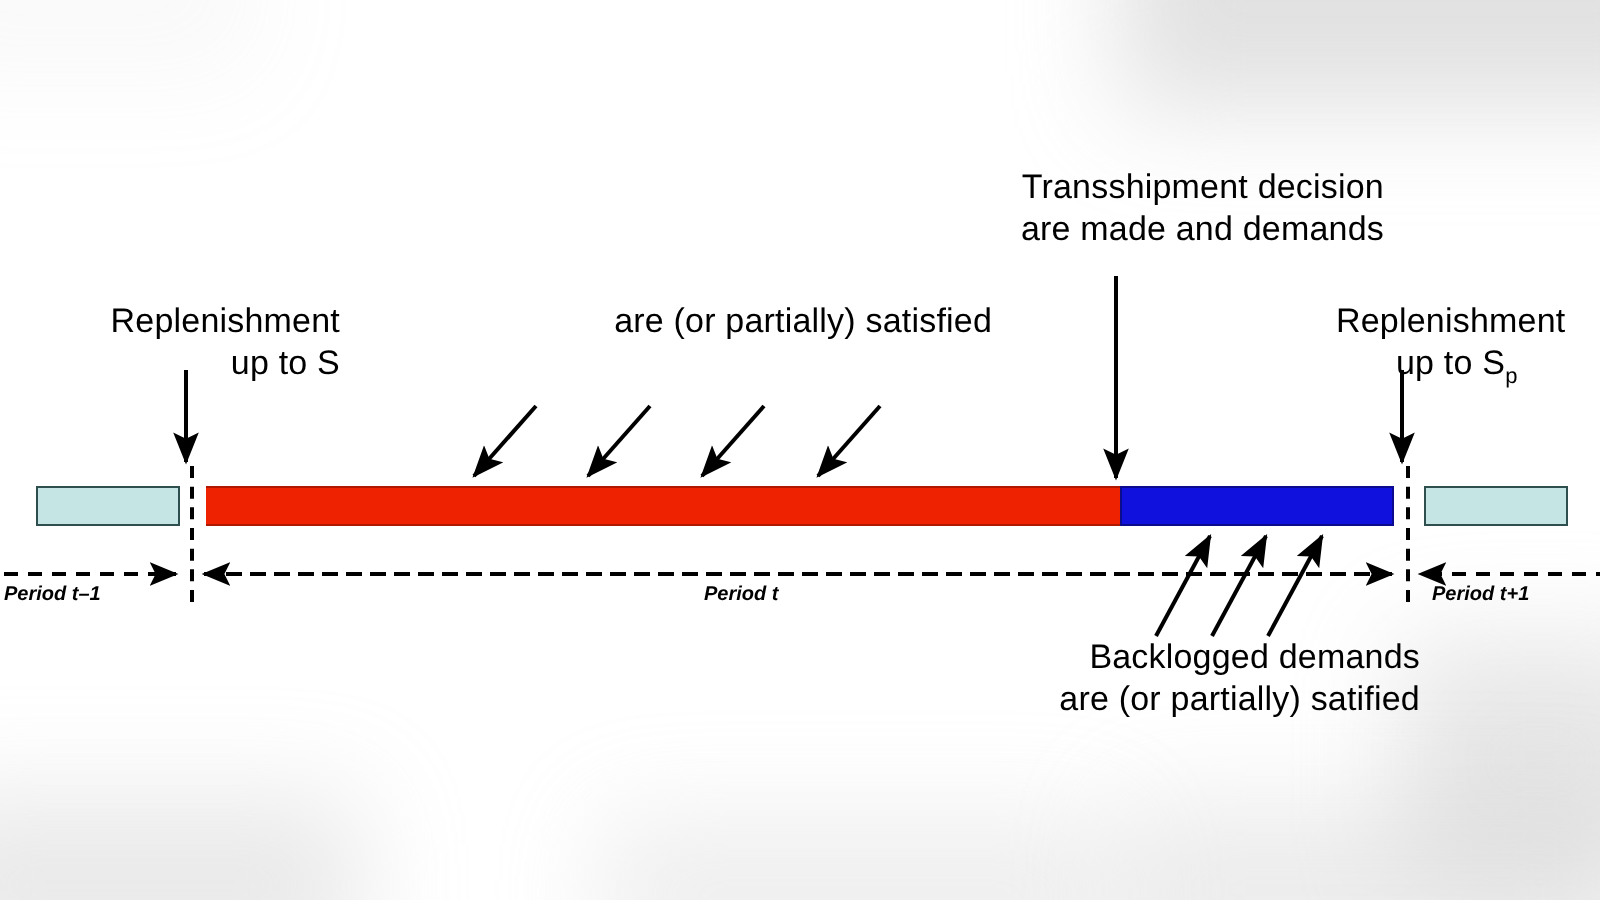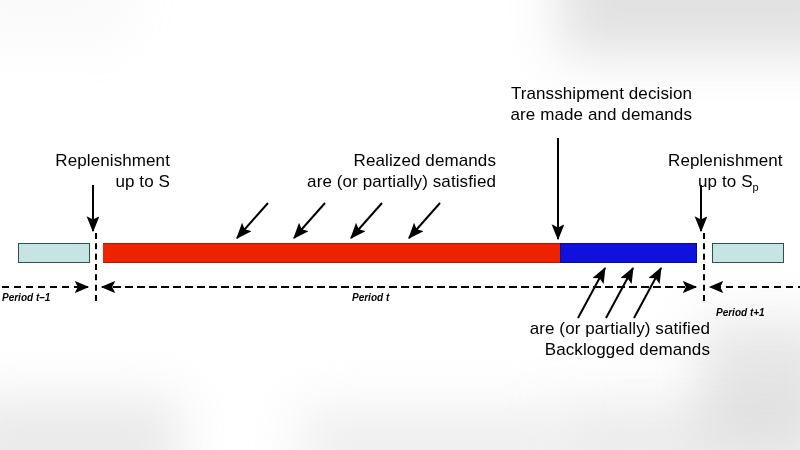--- a/index.html
+++ b/index.html
@@ -141,40 +141,39 @@
       <line x1="805" y1="287" x2="710" y2="287" marker-end="url(#dashArrow)"></line>
     </g>
   </svg>
 
   <div class="txt center" style="left:20px; top:150px; width:150px;">
     <div>Replenishment</div>
     <div>up to S</div>
   </div>
 
   <div class="txt center" style="left:228px; top:150px; width:268px;">
-    <div>Realized demands</div>
     <div>are (or partially) satisfied</div>
   </div>
 
   <div class="txt center" style="left:424px; top:83px; width:268px;">
     <div>Transshipment decision</div>
     <div>are made and demands</div>
   </div>
 
   <div class="txt" style="left:668px; top:150px; width:180px;">
     <div>Replenishment</div>
     <div style="padding-left:30px;">
       <span>up to S</span><span class="sub">p</span>
     </div>
   </div>
 
   <div class="txt center" style="left:462px; top:318px; width:248px;">
+    <div>Backlogged demands</div>
     <div>are (or partially) satified</div>
-    <div>Backlogged demands</div>
   </div>
 
   <div class="period-label" style="left:2px; top:292px;">Period t–1</div>
 
   <div class="period-label" style="left:352px; top:292px;text-align:center;">Period t</div>
 
-  <div class="period-label" style="left:716px; top:292px;margin-top:15px;">Period t+1</div>
+  <div class="period-label" style="left:716px; top:292px;">Period t+1</div>
 
 </div>
 
 </body></html>

